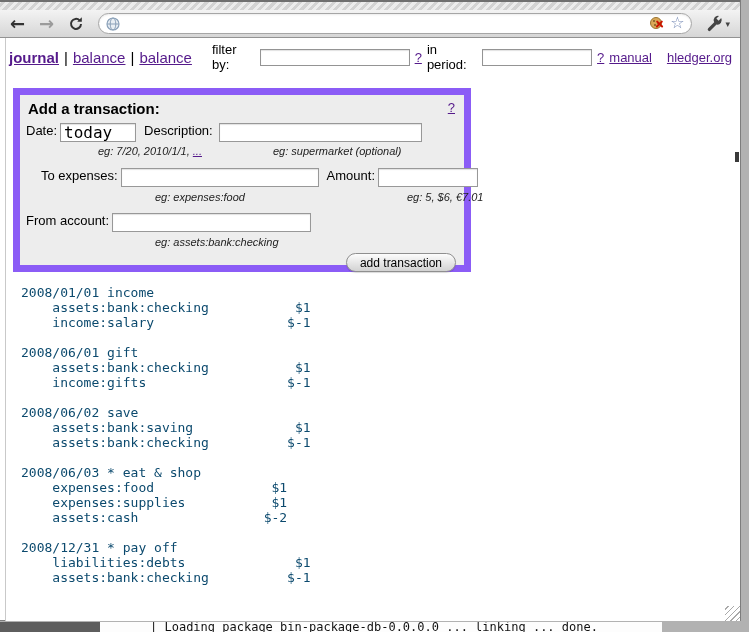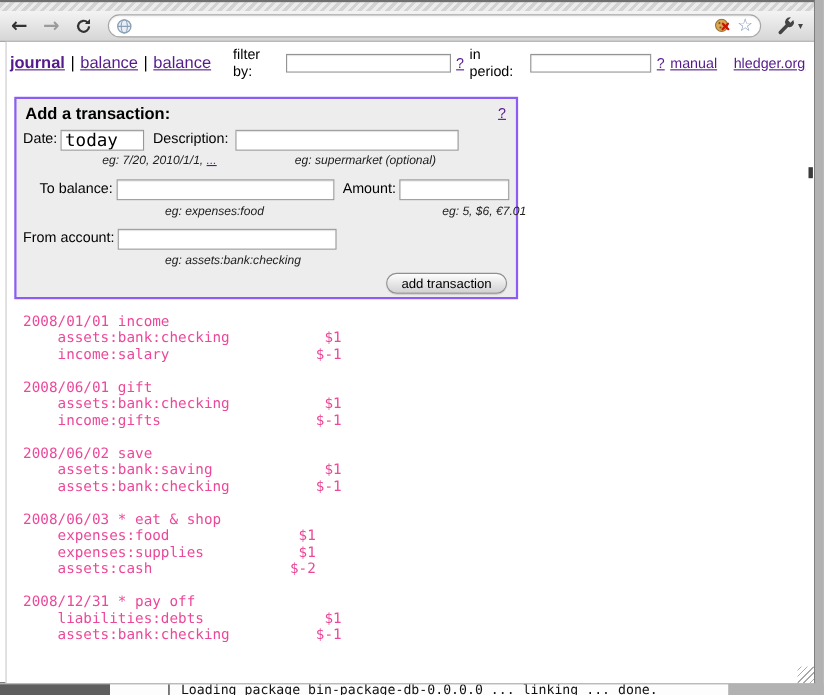--- a/index.html
+++ b/index.html
@@ -83,21 +83,21 @@
     font-family:"Liberation Sans", sans-serif;
   }
   .filter-input { width:150px; }
   .period-input { width:110px; }
   .help-link { margin:0 5px; font-size:13px; }
   .nav-right { margin-left:auto; display:flex; gap:15px; font-size:13px; padding-right:2px; }
 
   
   .panel {
     position:absolute; left:7px; top:50px; width:458px; height:184px;
-    background:#ededed; border:2px solid #8b5cf6;
+    background:#ededed; border:7px solid #8b5cf6;
   }
   .panel-title { position:absolute; left:8px; top:5px; font-size:15px; font-weight:bold; color:#000; }
   .panel-help { position:absolute; right:9px; top:5px; font-size:13px; }
   .form-row { position:absolute; display:flex; align-items:flex-start; font-size:13px; color:#000; white-space:nowrap; }
   .row1 { left:6px; top:28px; }
   .row2 { left:21px; top:73px; }
   .row3 { left:6px; top:118px; }
   .form-label { margin-right:3px; }
   .form-input {
     height:19px; border:1px solid #989898; background:#fff;
@@ -122,21 +122,21 @@
     background:linear-gradient(#fdfdfd,#d2d2d2);
     font-family:"Liberation Sans", sans-serif; font-size:12px; color:#000;
     box-shadow:0 1px 1px rgba(0,0,0,.15);
   }
 
   
   .journal { position:absolute; left:15px; top:247px; }
   .txn {
     margin:0 0 15px 0;
     font-family:"DejaVu Sans Mono", monospace;
-    font-size:13px; line-height:15px; color:#ec4899;
+    font-size:13px; line-height:15px; color:#0c4a6e;
   }
 
   
   .scroll-thumb { position:absolute; right:1px; top:114px; width:4px; height:10px; background:#3a3a3a; }
   .resize-grip {
     position:absolute; right:0; bottom:0; width:15px; height:15px;
     background:repeating-linear-gradient(135deg, transparent 0 2px, #a9a9a9 2px 3px, transparent 3px 4px);
   }
 
   
@@ -222,21 +222,21 @@
       <div class="form-row row1">
         <span class="form-label">Date:</span>
         <input class="form-input date-input" value="today" style="">
         <span class="form-label" style="margin-left:8px;">Description:</span>
         <input class="form-input desc-input" value="" style="">
       </div>
       <div class="hint hint-date"><span>eg: 7/20, 2010/1/1, </span><a href="#">...</a></div>
       <div class="hint hint-desc">eg: supermarket (optional)</div>
 
       <div class="form-row row2">
-        <span class="form-label">To balance:</span>
+        <span class="form-label">To expenses:</span>
         <input class="form-input to-input" value="" style="">
         <span class="form-label amount-label">Amount:</span>
         <input class="form-input amount-input" value="" style="">
       </div>
       <div class="hint hint-to">eg: expenses:food</div>
       <div class="hint hint-amount">eg: 5, $6, €7.01</div>
 
       <div class="form-row row3">
         <span class="form-label">From account:</span>
         <input class="form-input from-input" value="" style="">

